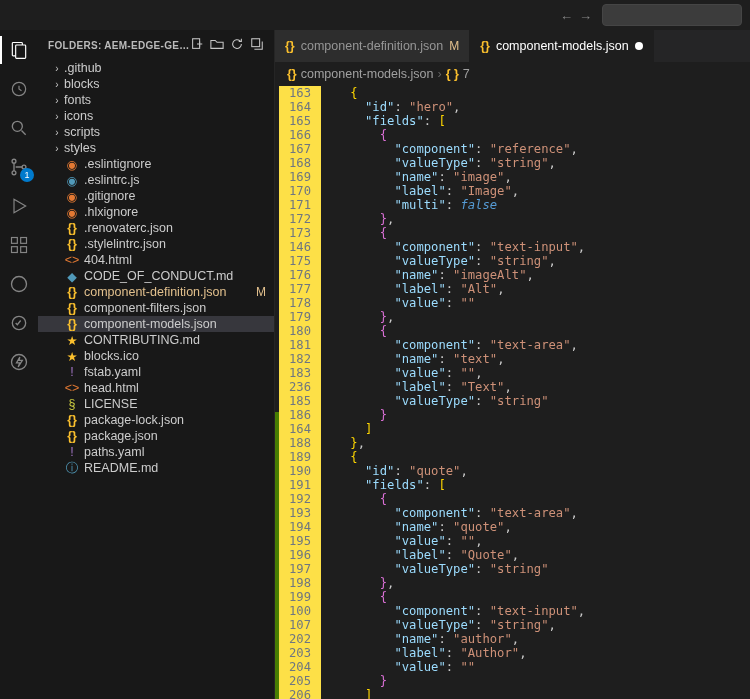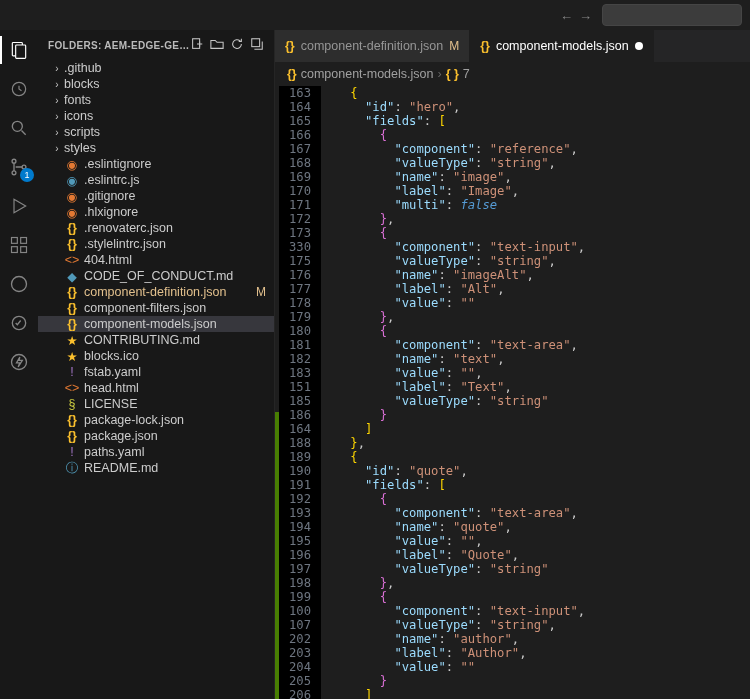--- a/index.html
+++ b/index.html
@@ -151,21 +151,21 @@
 .breadcrumbs .sep { color: #666; }
 .editor-body { flex: 1; display: flex; overflow: hidden; font-family: Menlo, Consolas, monospace; font-size: 12.2px; line-height: 14px; }
 .gutter-diff { width: 4px; background: #1e1e1e; display: flex; flex-direction: column; }
 .gutter-diff .cell { height: 14px; }
 .gutter-diff .added { background: #487e02; }
 .gutter-linenum {
   width: 42px;
   text-align: right;
   color: #6e7681;
   padding-right: 10px;
-  background: #000000;
+  background: #fde047;
 }
 .gutter-linenum .ln { height: 14px; }
 .code-col { flex: 1; background: #1e1e1e; overflow: hidden; }
 .code-line { height: 14px; white-space: pre; }
 .tok-p { color: #ffd700; } 
 .tok-p2 { color: #da70d6; } 
 .tok-k { color: #9cdcfe; }
 .tok-s { color: #ce9178; }
 .tok-b { color: #569cd6; font-style: italic; }
 .tok-c { color: #cccccc; }
@@ -467,31 +467,31 @@
           <div class="ln">164</div>
           <div class="ln">165</div>
           <div class="ln">166</div>
           <div class="ln">167</div>
           <div class="ln">168</div>
           <div class="ln">169</div>
           <div class="ln">170</div>
           <div class="ln">171</div>
           <div class="ln">172</div>
           <div class="ln">173</div>
-          <div class="ln">330</div>
+          <div class="ln">146</div>
           <div class="ln">175</div>
           <div class="ln">176</div>
           <div class="ln">177</div>
           <div class="ln">178</div>
           <div class="ln">179</div>
           <div class="ln">180</div>
           <div class="ln">181</div>
           <div class="ln">182</div>
           <div class="ln">183</div>
-          <div class="ln">151</div>
+          <div class="ln">236</div>
           <div class="ln">185</div>
           <div class="ln">186</div>
           <div class="ln">164</div>
           <div class="ln">188</div>
           <div class="ln">189</div>
           <div class="ln">190</div>
           <div class="ln">191</div>
           <div class="ln">192</div>
           <div class="ln">193</div>
           <div class="ln">194</div>

